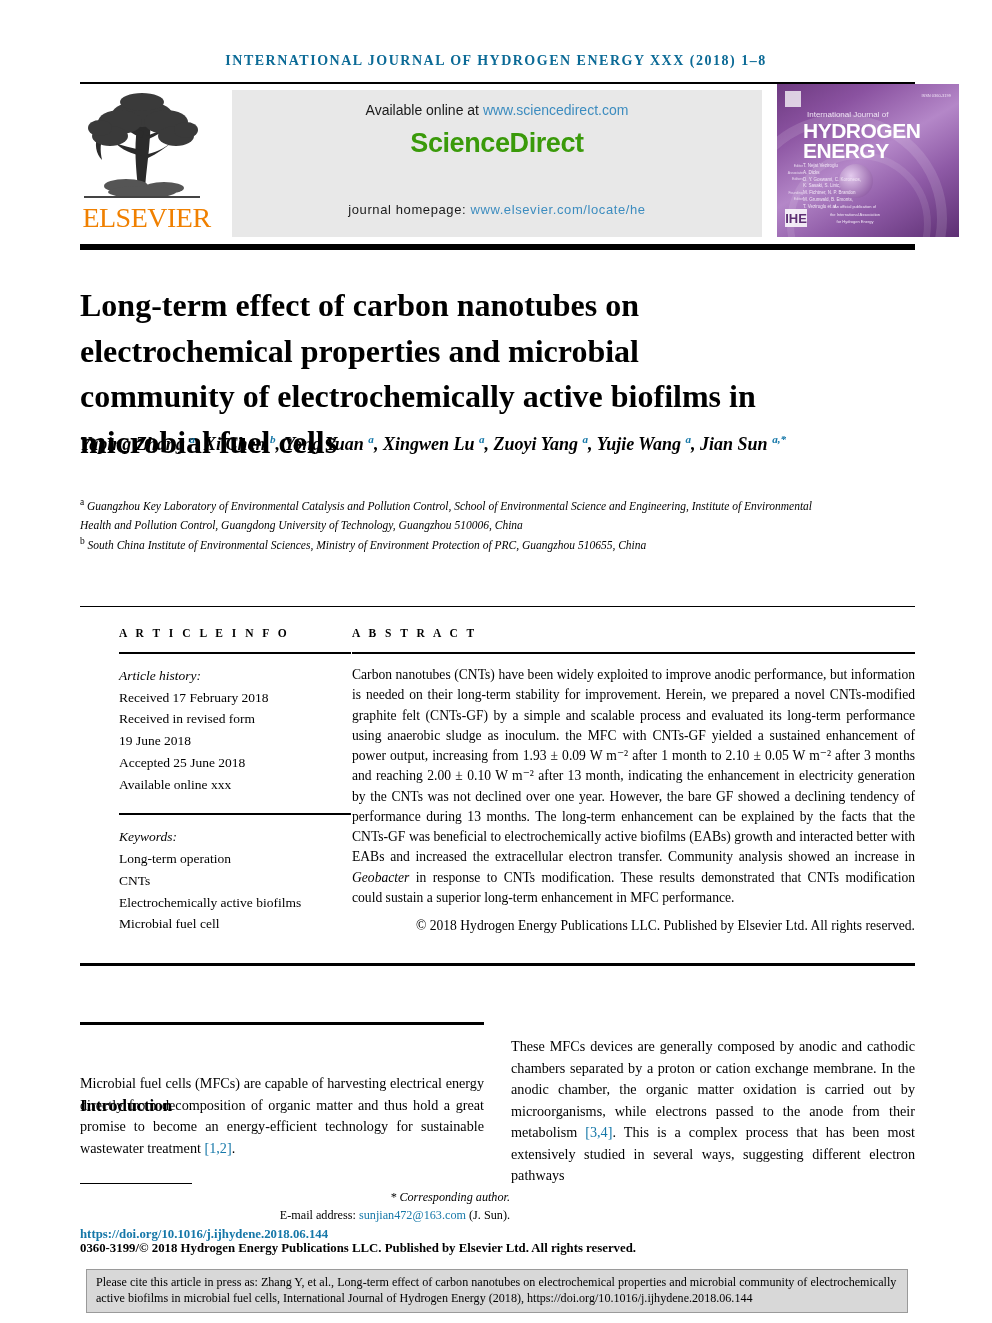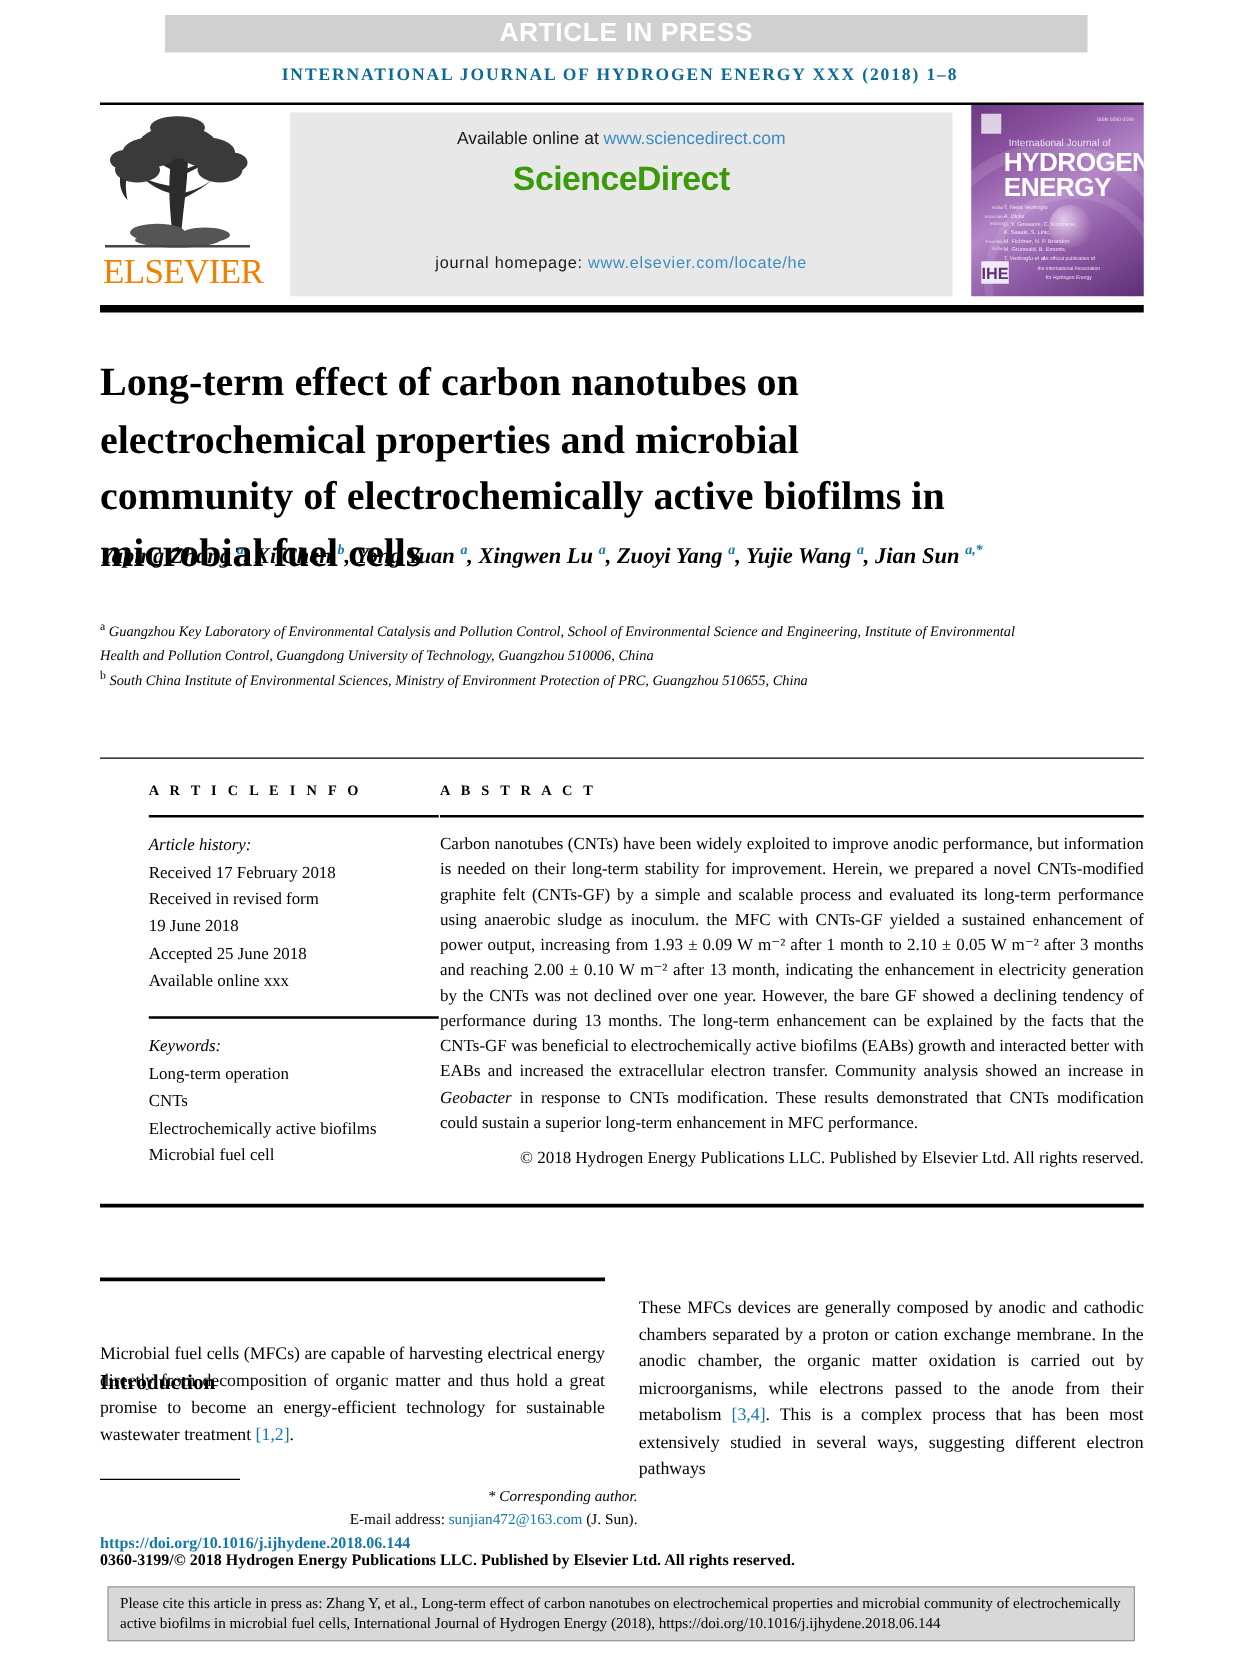--- a/index.html
+++ b/index.html
@@ -139,20 +139,21 @@
   .sd-home .lnk { color: #3c8cbf; letter-spacing: 0.6px; }
 
   .cover {
     position: absolute;
     left: 697px;
     top: 0px;
     width: 138px;
     height: 153px;
     background: linear-gradient(150deg, #6d3a80 0%, #8a52a0 22%, #b487c8 48%, #8e5aa6 70%, #5d2f73 100%);
     overflow: hidden;
+    padding-left: 44px;
   }
   .cover .swirl1 {
     position: absolute;
     left: -40px; top: 30px;
     width: 190px; height: 190px;
     border-radius: 50%;
     border: 10px solid rgba(255,255,255,0.13);
   }
   .cover .swirl2 {
     position: absolute;
@@ -463,23 +464,20 @@
     font-family: "Liberation Serif", "DejaVu Serif", serif;
     font-size: 12.1px;
     line-height: 1.32;
   }
 </style>
 </head>
 <body>
 
 <div class="page">
 
-  <div class="aip-banner">
-    <span>ARTICLE IN PRESS</span>
-  </div>
 
   <div class="running-head">INTERNATIONAL JOURNAL OF HYDROGEN ENERGY XXX (2018) 1–8</div>
 
   <div class="masthead">
     <div class="masthead-inner">
 
       <div class="elsevier-logo">
         <div class="tree-box">
           <svg width="124" height="118" viewBox="0 0 124 118" aria-hidden="true">
             <g fill="#2b2b2b">

